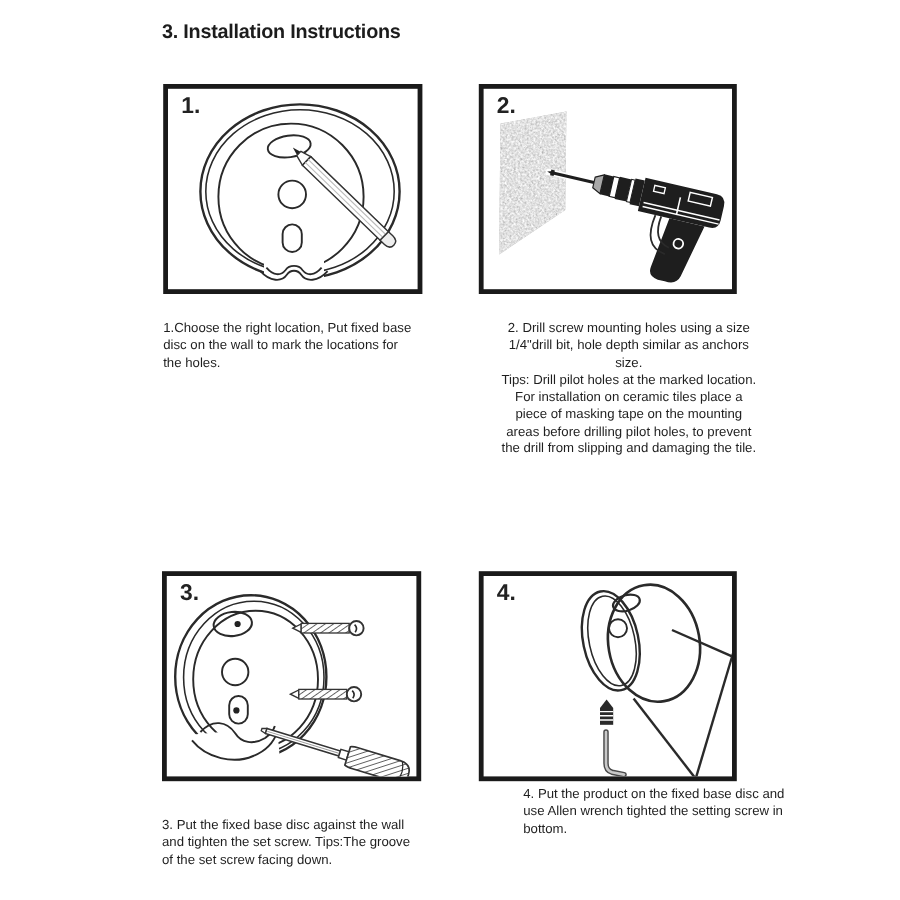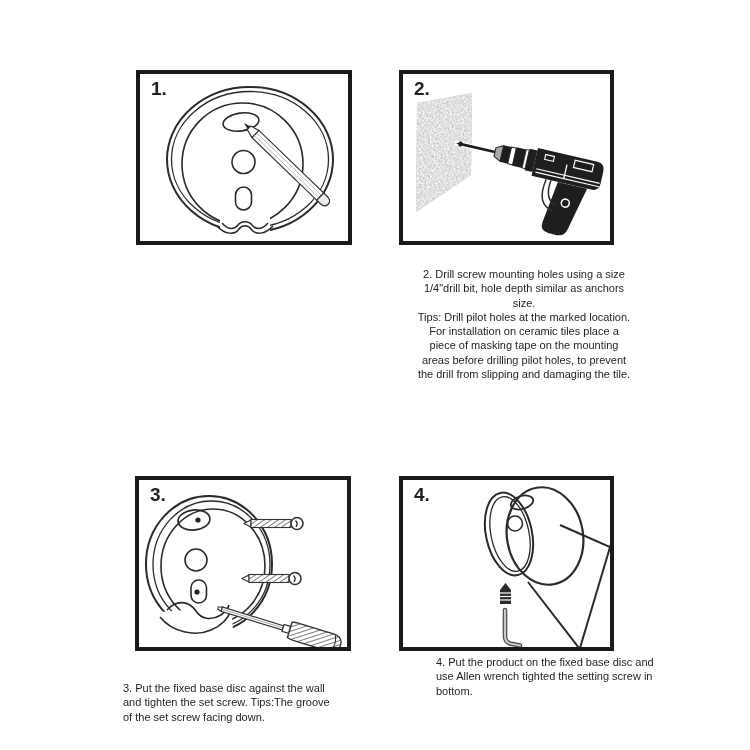--- a/index.html
+++ b/index.html
@@ -10,29 +10,30 @@
   .panel{position:absolute;background:#fff;border:4px solid #1a1a1a;box-sizing:border-box;}
   .panel svg{display:block;width:100%;height:100%;}
   .step-num{position:absolute;left:11px;top:4px;font-size:19px;font-weight:700;color:#222;}
   #panel1{left:136px;top:70px;width:216px;height:175px;}
   #panel2{left:399px;top:70px;width:215px;height:175px;}
   #panel3{left:135px;top:476px;width:216px;height:175px;}
   #panel4{left:399px;top:476px;width:215px;height:175px;}
   .caption{position:absolute;font-size:11px;line-height:14.3px;white-space:pre-line;color:#1f1f1f;}
   #cap1{left:136px;top:267px;width:250px;}
   #cap2{left:399px;top:267px;width:250px;text-align:center;}
-  #cap3{left:123px;top:681px;width:255px;}
+  #cap3{left:135px;top:681px;width:255px;}
   #cap4{left:399px;top:655px;width:255px;margin-left:37px;}
   .ln{stroke:#2a2a2a;fill:none;}
 </style>
 </head>
 <body>
 
 <div class="page">
 
+  <div class="doc-title">3. Installation Instructions</div>
 
   <div class="panel" id="panel1">
     <svg viewBox="0 0 208 167" aria-label="fixed-base-disc-marked-with-pencil">
 
       <g>
         <ellipse class="ln" cx="110" cy="85.5" rx="83" ry="72.5" stroke-width="2"></ellipse>
         <ellipse class="ln" cx="110" cy="85.5" rx="78.5" ry="68" stroke-width="1.3"></ellipse>
         <ellipse class="ln" cx="102.5" cy="90" rx="60.5" ry="61" stroke-width="1.6"></ellipse>
 
         <rect x="80" y="143" width="50" height="20" fill="#ffffff"></rect>
@@ -181,20 +182,23 @@
       </g>
 
       <g>
         <path d="M 102 130 L 102 156 Q 102 162 107 163.5 L 117 165.5" fill="none" stroke="#4a4a4a" stroke-width="4.6" stroke-linecap="round"></path>
         <path d="M 102 130 L 102 156 Q 102 162 107 163.5 L 117 165.5" fill="none" stroke="#c9c9c9" stroke-width="2.2" stroke-linecap="round"></path>
       </g>
     </svg>
     <div class="step-num">4.</div>
   </div>
 
+  <div class="caption" id="cap1">1.Choose the right location, Put fixed base
+disc on the wall to mark the locations for
+the holes.</div>
   <div class="caption" id="cap2">2. Drill screw mounting holes using a size
 1/4"drill bit, hole depth similar as anchors
 size.
 Tips: Drill pilot holes at the marked location.
 For installation on ceramic tiles place a
 piece of masking tape on the mounting
 areas before drilling pilot holes, to prevent
 the drill from slipping and damaging the tile.</div>
   <div class="caption" id="cap3">3. Put the fixed base disc against the wall
 and tighten the set screw. Tips:The groove

